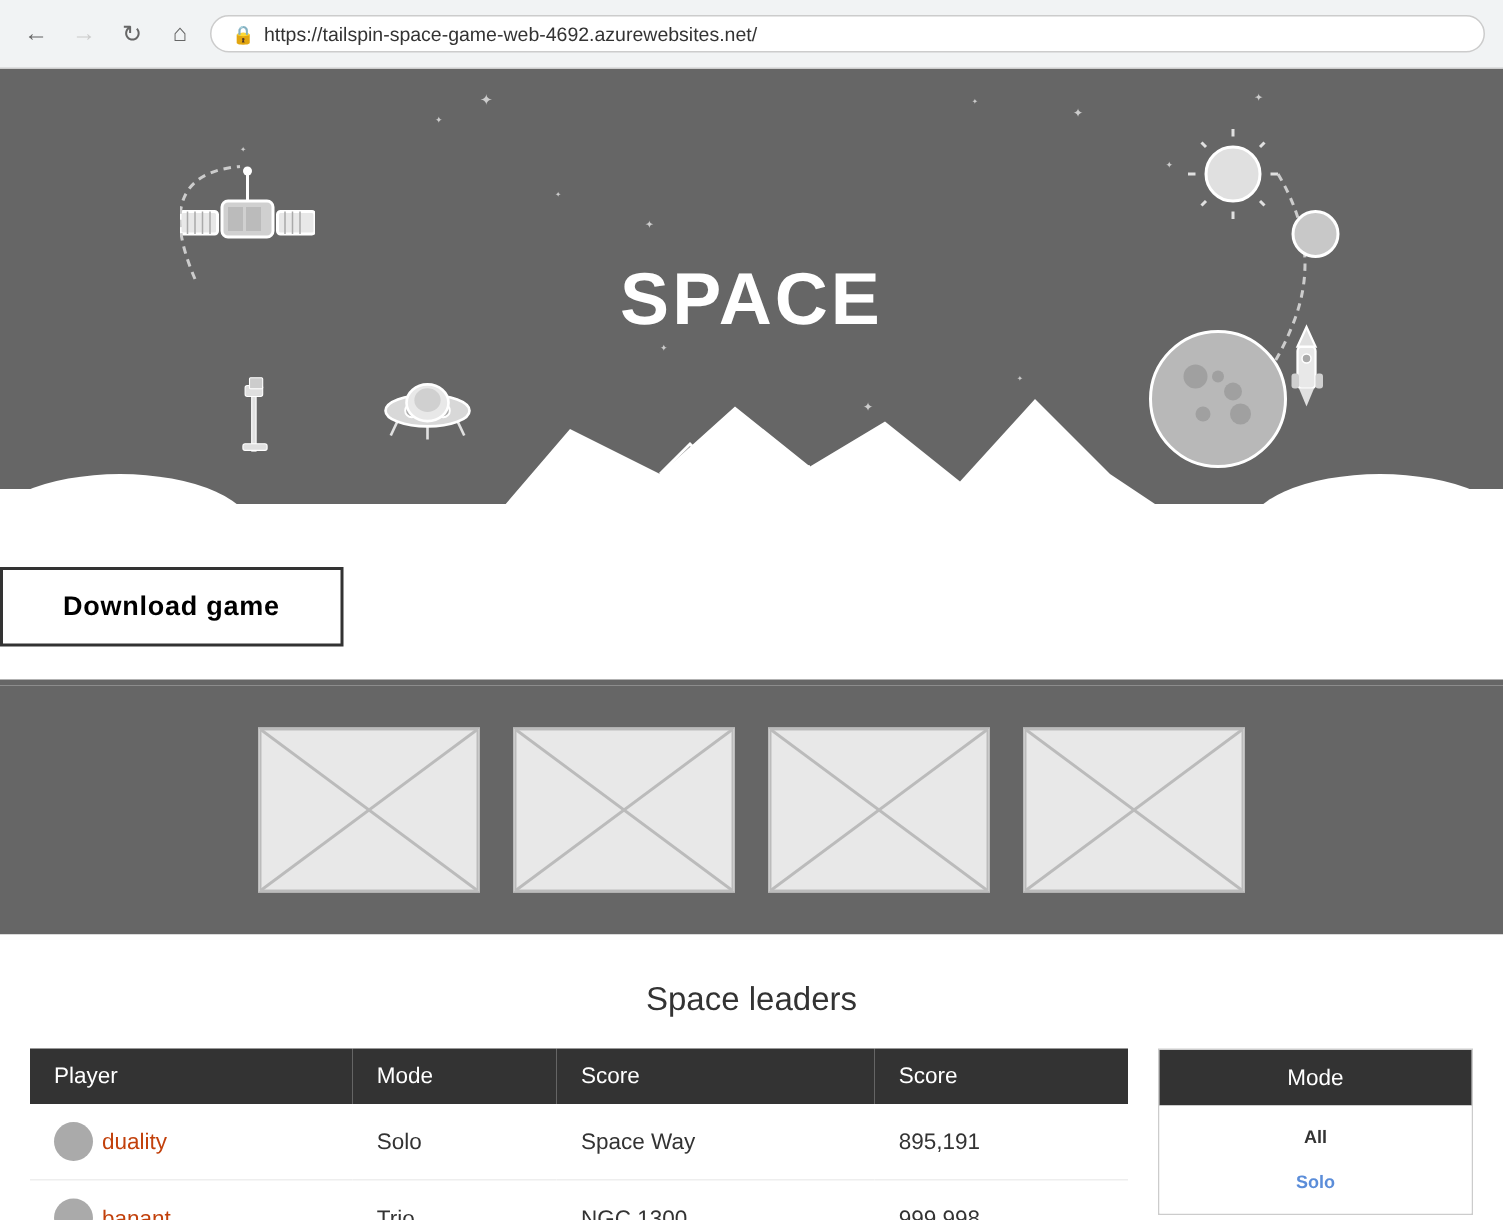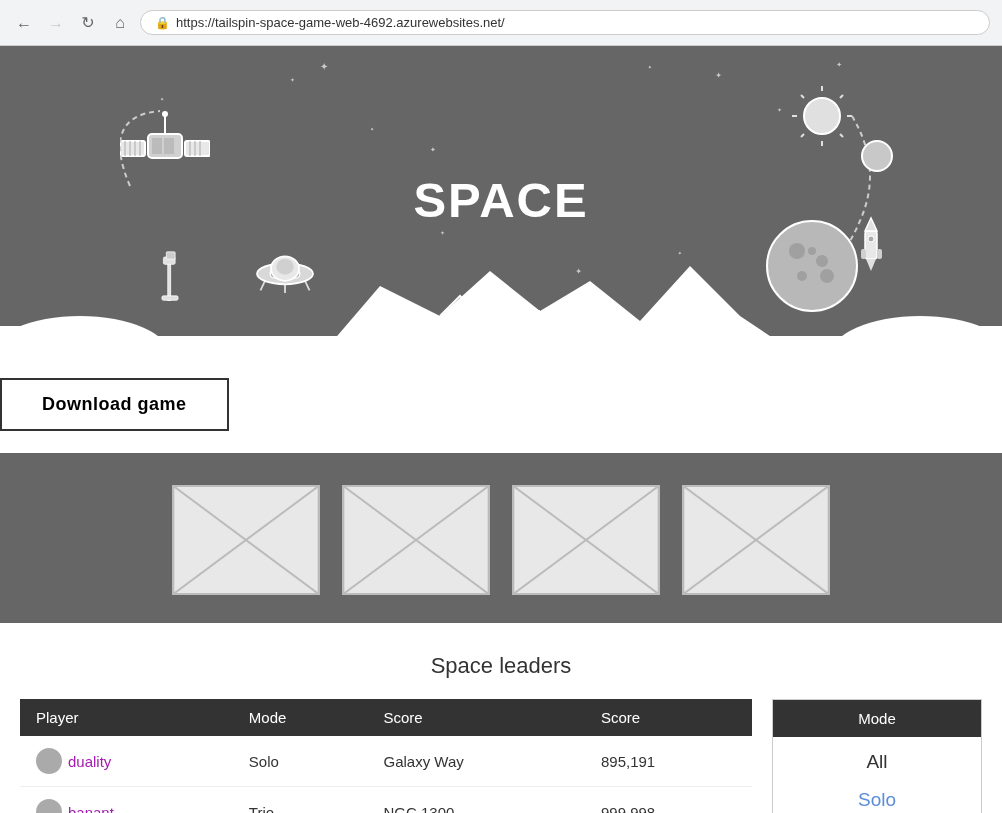--- a/index.html
+++ b/index.html
@@ -180,21 +180,21 @@
       margin-top: 14px;
     }
     .leaderboard tbody tr {
       border-bottom: 1px solid #eee;
     }
     .leaderboard tbody td {
       padding: 12px 16px;
       font-size: 15px;
       color: #333;
     }
-    .player-link { color: #a21caf; text-decoration: none; }
+    .player-link { color: #c2410c; text-decoration: none; }
     .mode-trio { color: #e07030; }
     .mode-solo { color: #333; }
     .avatar {
       display: inline-block;
       width: 26px; height: 26px;
       background: #aaa;
       border-radius: 50%;
       margin-right: 6px;
       vertical-align: middle;
     }
@@ -214,23 +214,24 @@
       font-size: 15px;
       text-align: center;
     }
     .filter-body {
       padding: 6px 0;
       background: #fff;
     }
     .filter-item {
       padding: 8px 16px;
       color: #5b8dd9;
-      font-size: 19px;
+      font-size: 12px;
       cursor: pointer;
       text-align: center;
+      font-weight: bold;
     }
     .filter-item.active { color: #333; }
 
     
     .img-placeholder {
       width: 148px;
       height: 110px;
       background: #e8e8e8;
       border: 1.5px solid #bbb;
       position: relative;
@@ -429,21 +430,21 @@
         </thead>
         <tbody id="leaderboard-body">
         <tr>
     <td>
       <div class="player-cell">
         <span class="avatar"></span>
         <a class="player-link" href="#">duality</a>
       </div>
     </td>
     <td class="mode-solo">Solo</td>
-    <td>Galaxy Way</td>
+    <td>Space Way</td>
     <td>895,191</td>
   </tr>
             <tr>
     <td>
       <div class="player-cell">
         <span class="avatar"></span>
         <a class="player-link" href="#">banant</a>
       </div>
     </td>
     <td class="mode-trio">Trio</td>

